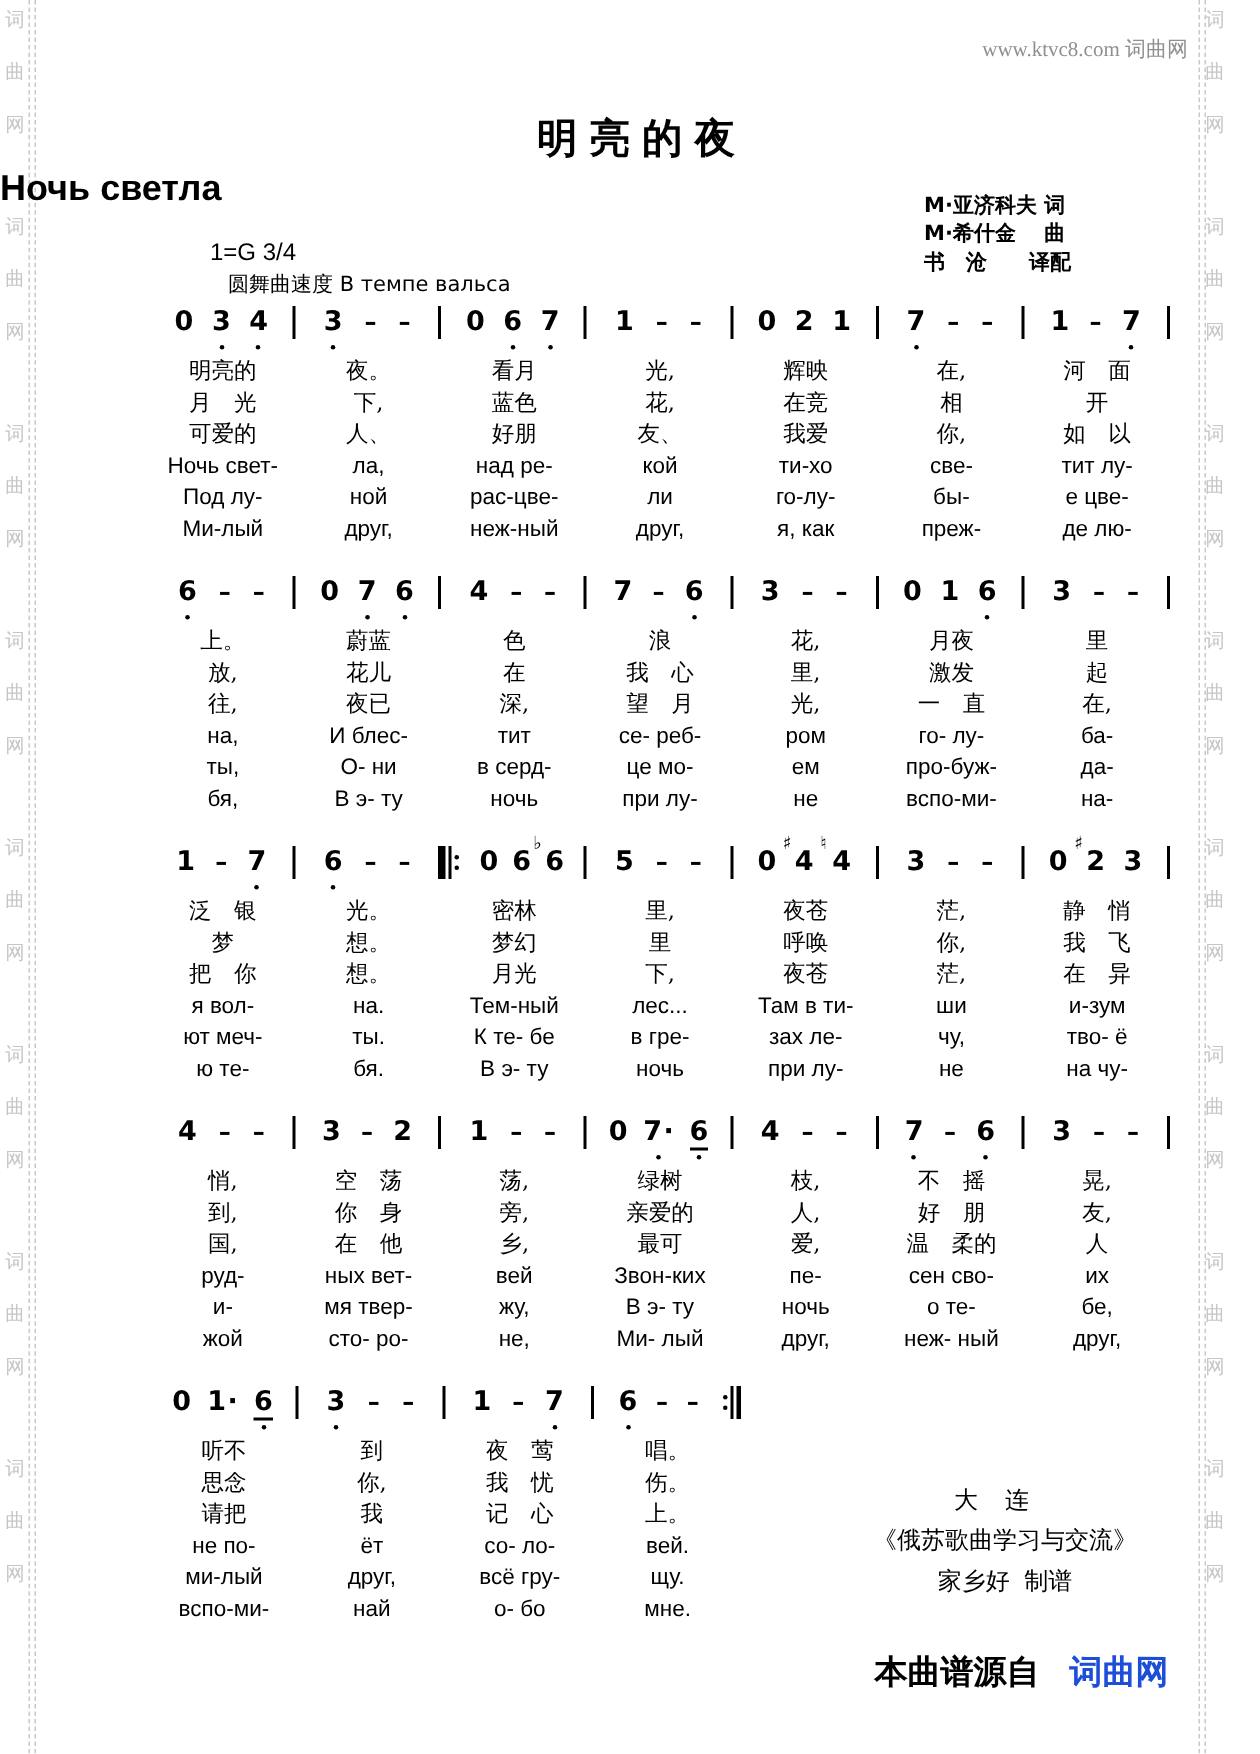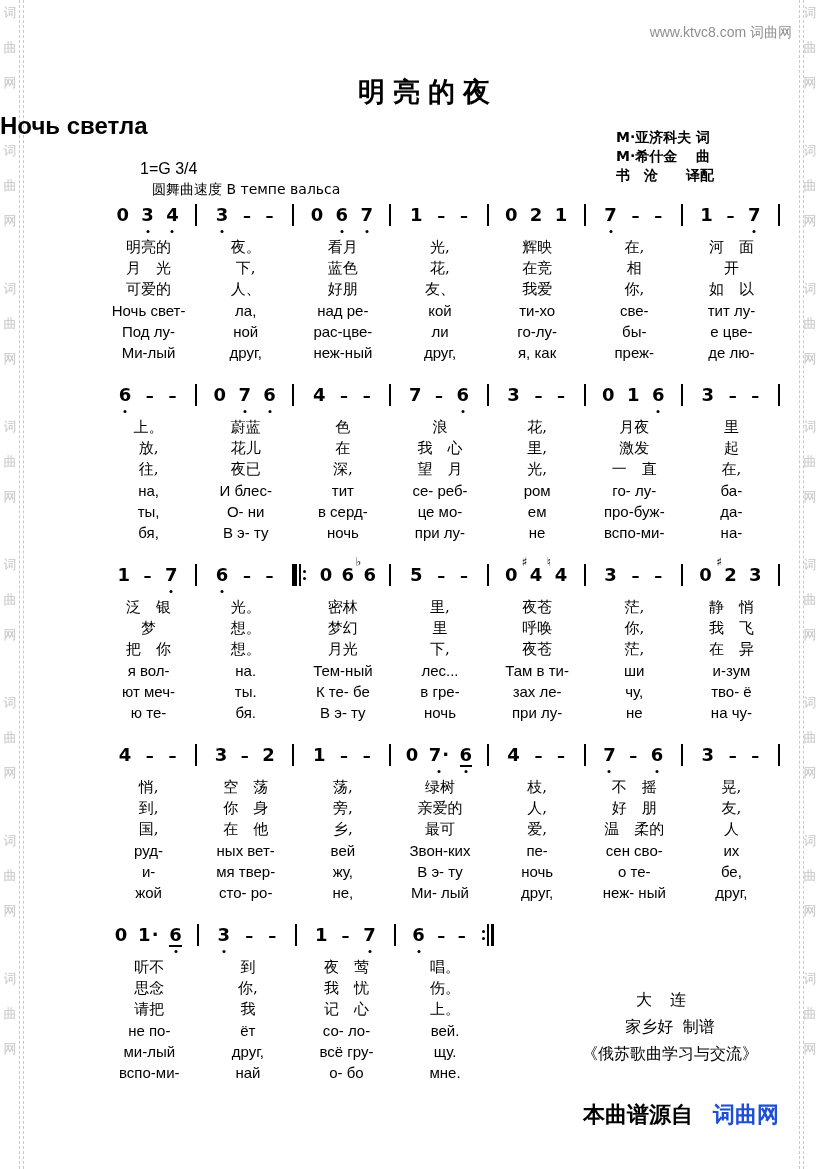--- a/index.html
+++ b/index.html
@@ -16,21 +16,21 @@
   .wm-col-left { left:2px; }
   .wm-col-right { right:22px; }
   .wm-group { margin-bottom:50px; }
   .wm-group span { display:block; margin-bottom:17px; }
   .dash-line { position:absolute; top:0; bottom:0; width:0; border-left:1px dashed #c9c9c9; }
   .dl-l1 { left:19px; } .dl-l2 { left:23px; }
   .dl-r1 { right:36px; } .dl-r2 { right:40px; }
 
   
   .site-header { position:absolute; top:24px; right:48px; color:#8f8f8f;
-                 font-family:Liberation Sans, sans-serif; font-size:14px; }
+                 font-family:Liberation Serif, serif; font-size:14px; }
   .title-cn { position:absolute; top:74px; left:0; width:100%; text-align:center;
               font-family:"DejaVu Serif", serif; font-size:27px; font-weight:bold;
               letter-spacing:8px;padding-left:16px; }
   .title-ru { position:absolute; top:112px; left:0; width:100%; text-align:left;
               font-family:"Liberation Sans", sans-serif; font-size:24px; font-weight:bold; }
   .credits { position:absolute; top:128px; left:616px; font-size:14px; font-weight:bold;
              line-height:19px; white-space:pre; }
   .keysig { position:absolute; top:160px; left:140px; font-size:16px; font-weight:normal;
             font-family:"Liberation Sans", sans-serif; }
   .tempo  { position:absolute; top:181px; left:152px; font-size:14px; }
@@ -709,21 +709,21 @@
           <div class="lyr cn">上。</div>
           <div class="lyr ru">вей.</div>
           <div class="lyr ru">щу.</div>
           <div class="lyr ru">мне.</div>
         </div>
       </div>
     </div>
 
   <div class="footer-block">
     <div class="footer-loc">大连</div>
+    <div>《俄苏歌曲学习与交流》</div>
     <div>家乡好  制谱</div>
-    <div>《俄苏歌曲学习与交流》</div>
   </div>
 
   <div class="source-line">
     <span>本曲谱源自</span><span class="source-brand" id="source-brand" style="color: #1d4ed8;">词曲网</span>
   </div>
 
 </div>
 
 </body></html>

